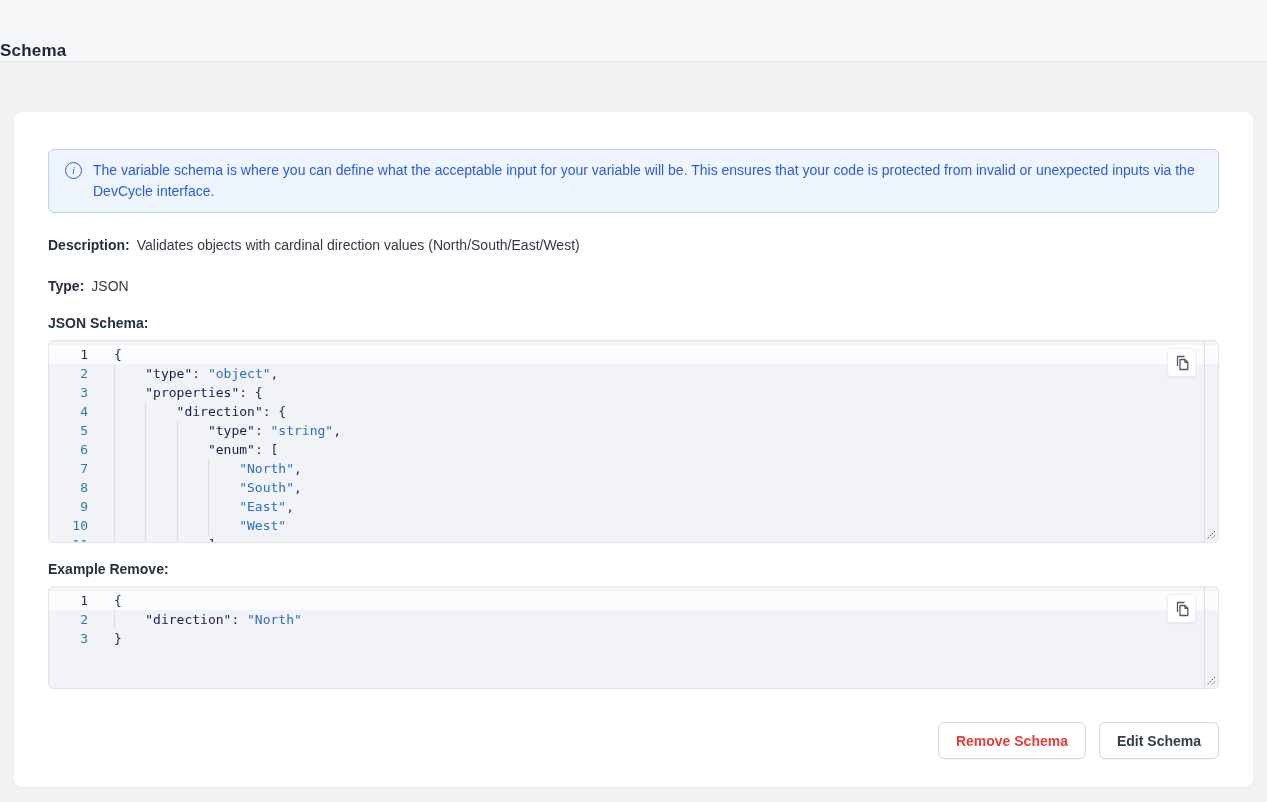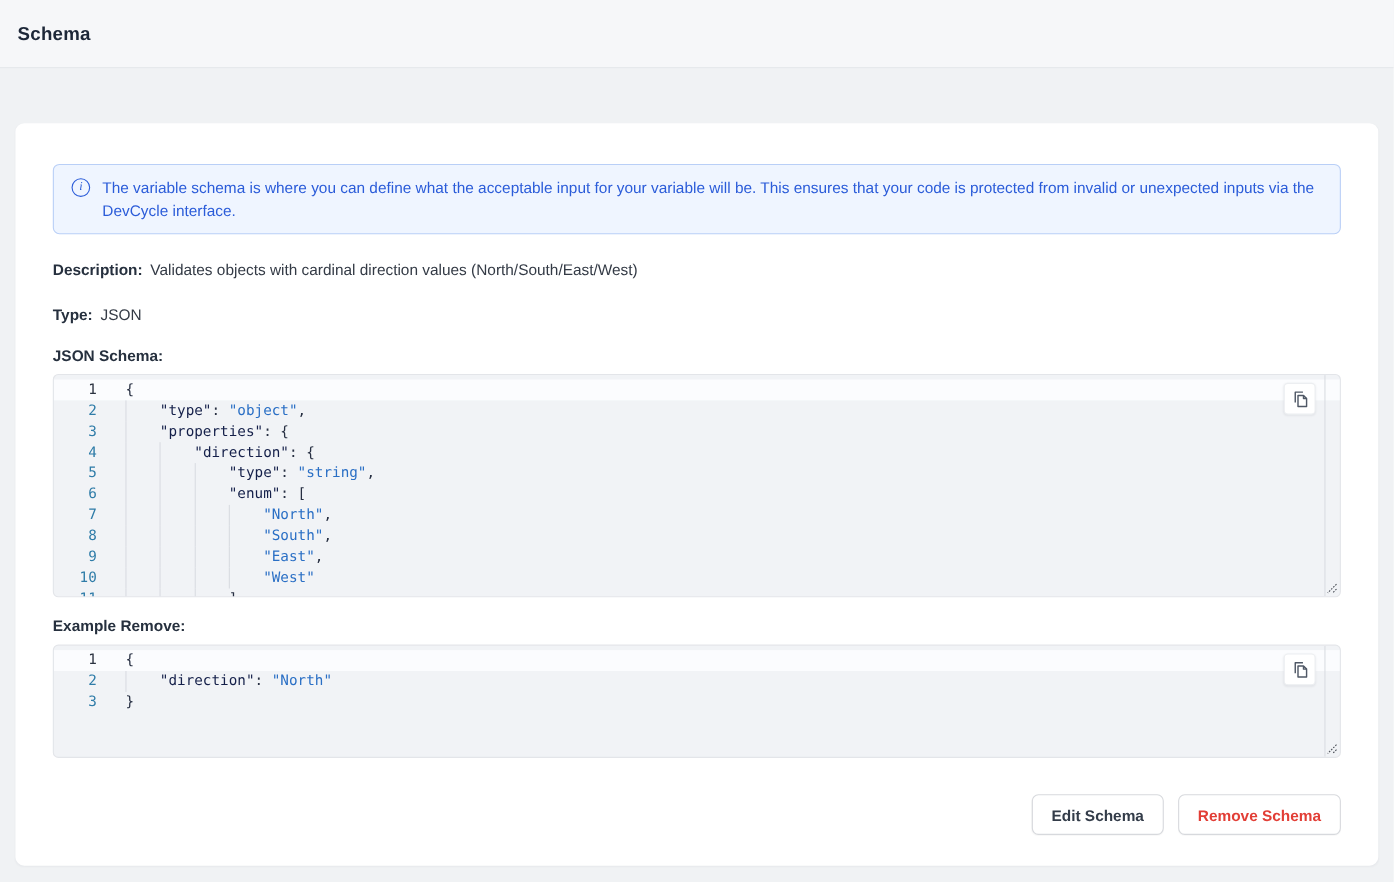--- a/index.html
+++ b/index.html
@@ -10,21 +10,21 @@
     --ed-bg:#f1f3f6; --ed-border:#e3e5e9; --active-line:#fbfcfe;
     --ln:#2f7ca8; --ln-active:#2b3340; --guide:#d9dce2;
     --tok-k:#15204a; --tok-p:#272f42; --tok-s:#2a6fc5;
     --btn-border:#d7d9dd; --danger:#e23e36; --btn-text:#333c49;
   }
   *{margin:0;padding:0;box-sizing:border-box;}
   html,body{width:1267px;height:802px;}
   body{background:var(--page-bg);font-family:"Liberation Sans",sans-serif;overflow:hidden;}
 
   .page-header{height:62px;background:var(--header-bg);border-bottom:1px solid var(--header-border);
-    display:flex;align-items:center;padding-left:16px;}
+    display:flex;align-items:flex-end;}
   .page-title{font-size:17px;font-weight:700;color:var(--title);letter-spacing:.2px;}
 
   .card{margin:50px 14px 0;height:675px;background:var(--card);border-radius:8px;
     box-shadow:0 1px 2px rgba(15,23,42,.04);padding:37px 34px 0;}
 
   .alert{display:flex;align-items:flex-start;gap:11px;background:var(--alert-bg);
     border:1px solid var(--alert-border);border-radius:6px;padding:10px 16px;min-height:63px;}
   .info-icon{flex:none;margin-top:2px;width:17px;height:17px;border:1.6px solid var(--alert-text);
     border-radius:50%;display:flex;align-items:center;justify-content:center;
     color:var(--alert-text);font-size:11px;font-family:"Liberation Serif",serif;font-style:italic;line-height:1;}
@@ -139,17 +139,17 @@
         <path d="M6 4.5 H11 L13.8 7.3 V14.5 H6 Z"></path>
         <path d="M11 4.5 V7.3 H13.8"></path>
       </svg>
     </button>
     <svg class="resize-grip" width="11" height="11" viewBox="0 0 11 11">
       <path d="M10 2 L2 10 M10 6.5 L6.5 10" stroke="#4a4f57" stroke-width="1" stroke-dasharray="1.5,1.2" fill="none"></path>
     </svg>
   </div>
 
   <div class="actions">
+    <button class="btn danger">Remove Schema</button>
     <button class="btn default">Edit Schema</button>
-    <button class="btn danger">Remove Schema</button>
   </div>
 
 </div>
 
 </body></html>

